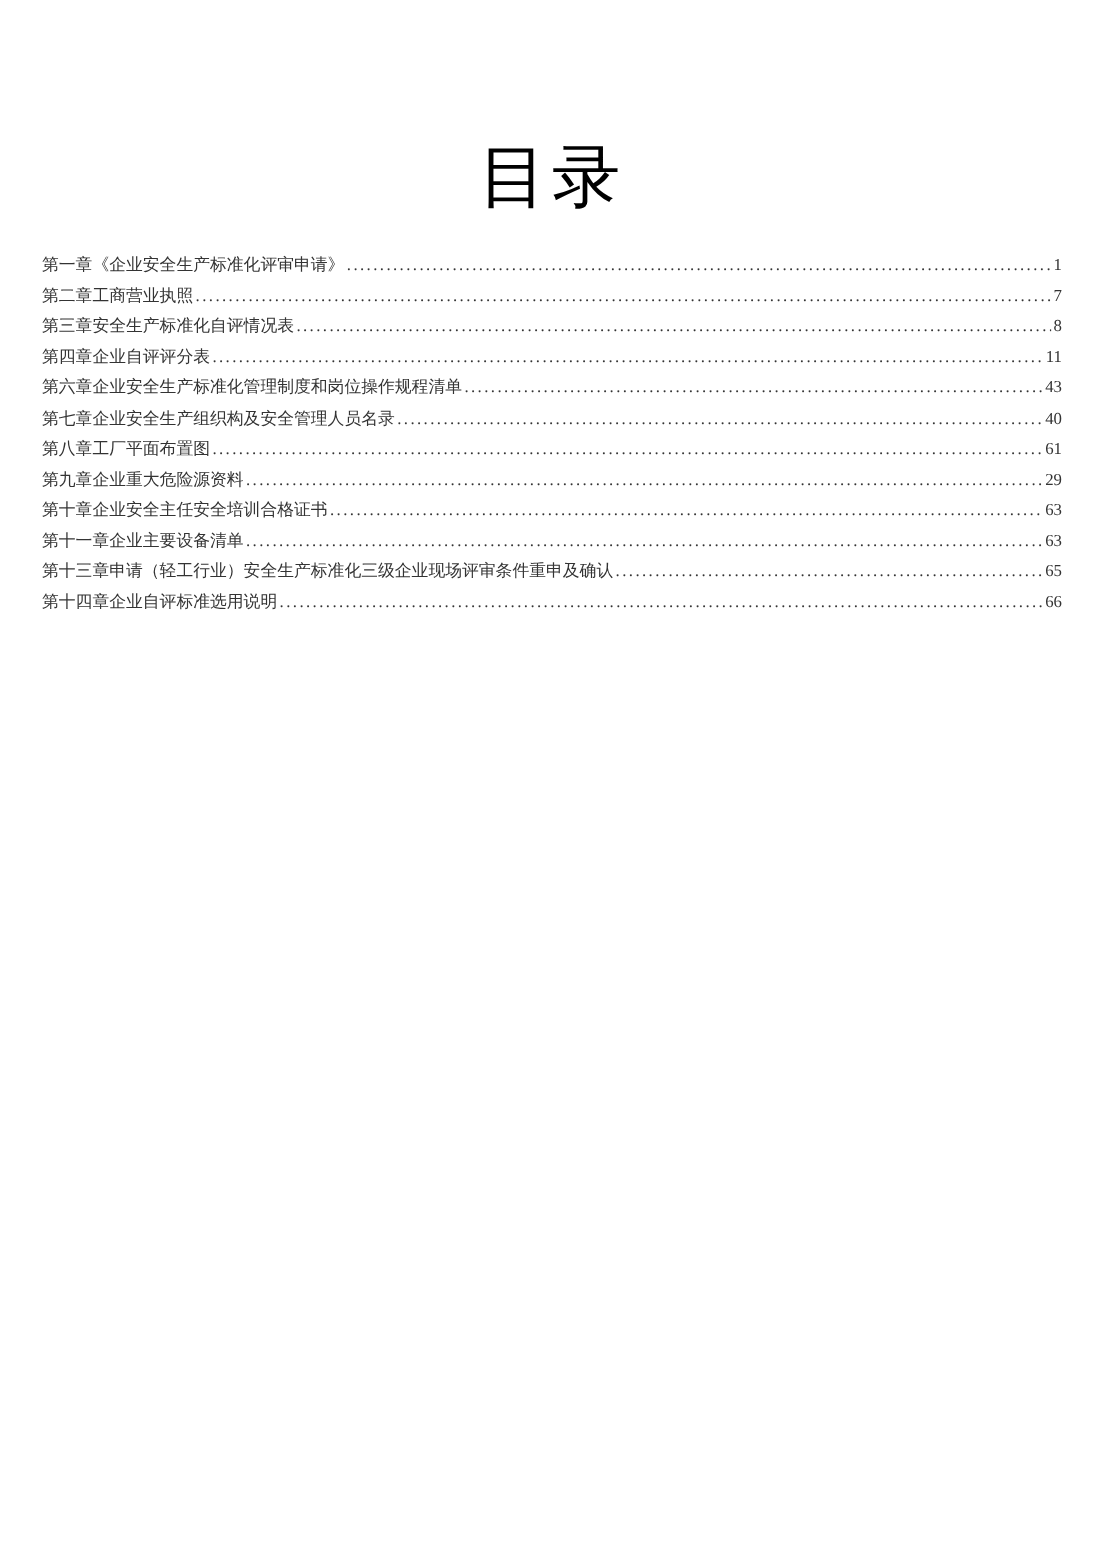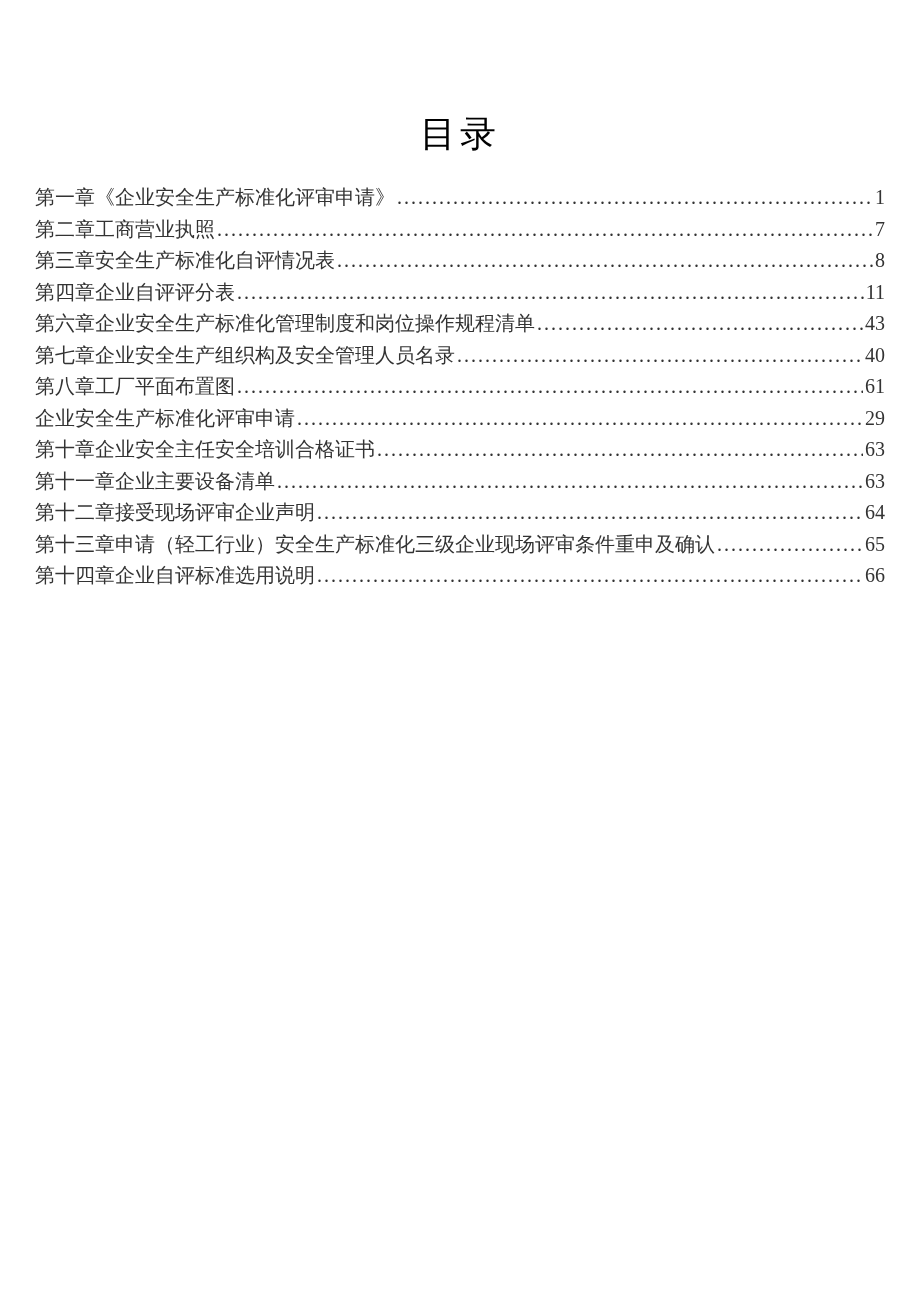--- a/index.html
+++ b/index.html
@@ -10,34 +10,34 @@
     body {
       width: 920px;
       height: 1301px;
       background: #ffffff;
       font-family: "SimSun", "宋体", serif;
       padding: 110px 35px 0 35px;
       color: #333333;
     }
     .title {
       text-align: center;
-      font-size: 36px;
+      font-size: 57px;
       font-weight: normal;
       color: #000000;
       margin-bottom: 28px;
       letter-spacing: 4px;
       font-family: "SimSun", "宋体", serif;
     }
     .toc {
       width: 100%;
     }
     .toc-entry {
       display: flex;
       align-items: baseline;
-      font-size: 20px;
+      font-size: 14px;
       color: #333333;
       line-height: 1;
       margin-bottom: 11.5px;
       white-space: nowrap;
       justify-content: center;
     }
     .toc-label {
       flex-shrink: 0;
     }
     .toc-dots {
@@ -89,40 +89,35 @@
     <span class="toc-label">第七章企业安全生产组织构及安全管理人员名录</span>
     <span class="toc-dots"></span>
     <span class="toc-page">40</span>
   </div>
   <div class="toc-entry">
     <span class="toc-label">第八章工厂平面布置图</span>
     <span class="toc-dots"></span>
     <span class="toc-page">61</span>
   </div>
   <div class="toc-entry">
-    <span class="toc-label">企业安全生产标准化评审申请</span>
+    <span class="toc-label">第九章企业重大危险源资料</span>
     <span class="toc-dots"></span>
     <span class="toc-page">29</span>
   </div>
   <div class="toc-entry">
     <span class="toc-label">第十章企业安全主任安全培训合格证书</span>
     <span class="toc-dots"></span>
     <span class="toc-page">63</span>
   </div>
   <div class="toc-entry">
     <span class="toc-label">第十一章企业主要设备清单</span>
     <span class="toc-dots"></span>
     <span class="toc-page">63</span>
   </div>
   <div class="toc-entry">
-    <span class="toc-label">第十二章接受现场评审企业声明</span>
-    <span class="toc-dots"></span>
-    <span class="toc-page">64</span>
-  </div>
-  <div class="toc-entry">
     <span class="toc-label">第十三章申请（轻工行业）安全生产标准化三级企业现场评审条件重申及确认</span>
     <span class="toc-dots"></span>
     <span class="toc-page">65</span>
   </div>
   <div class="toc-entry">
     <span class="toc-label">第十四章企业自评标准选用说明</span>
     <span class="toc-dots"></span>
     <span class="toc-page">66</span>
   </div>
 </div>

